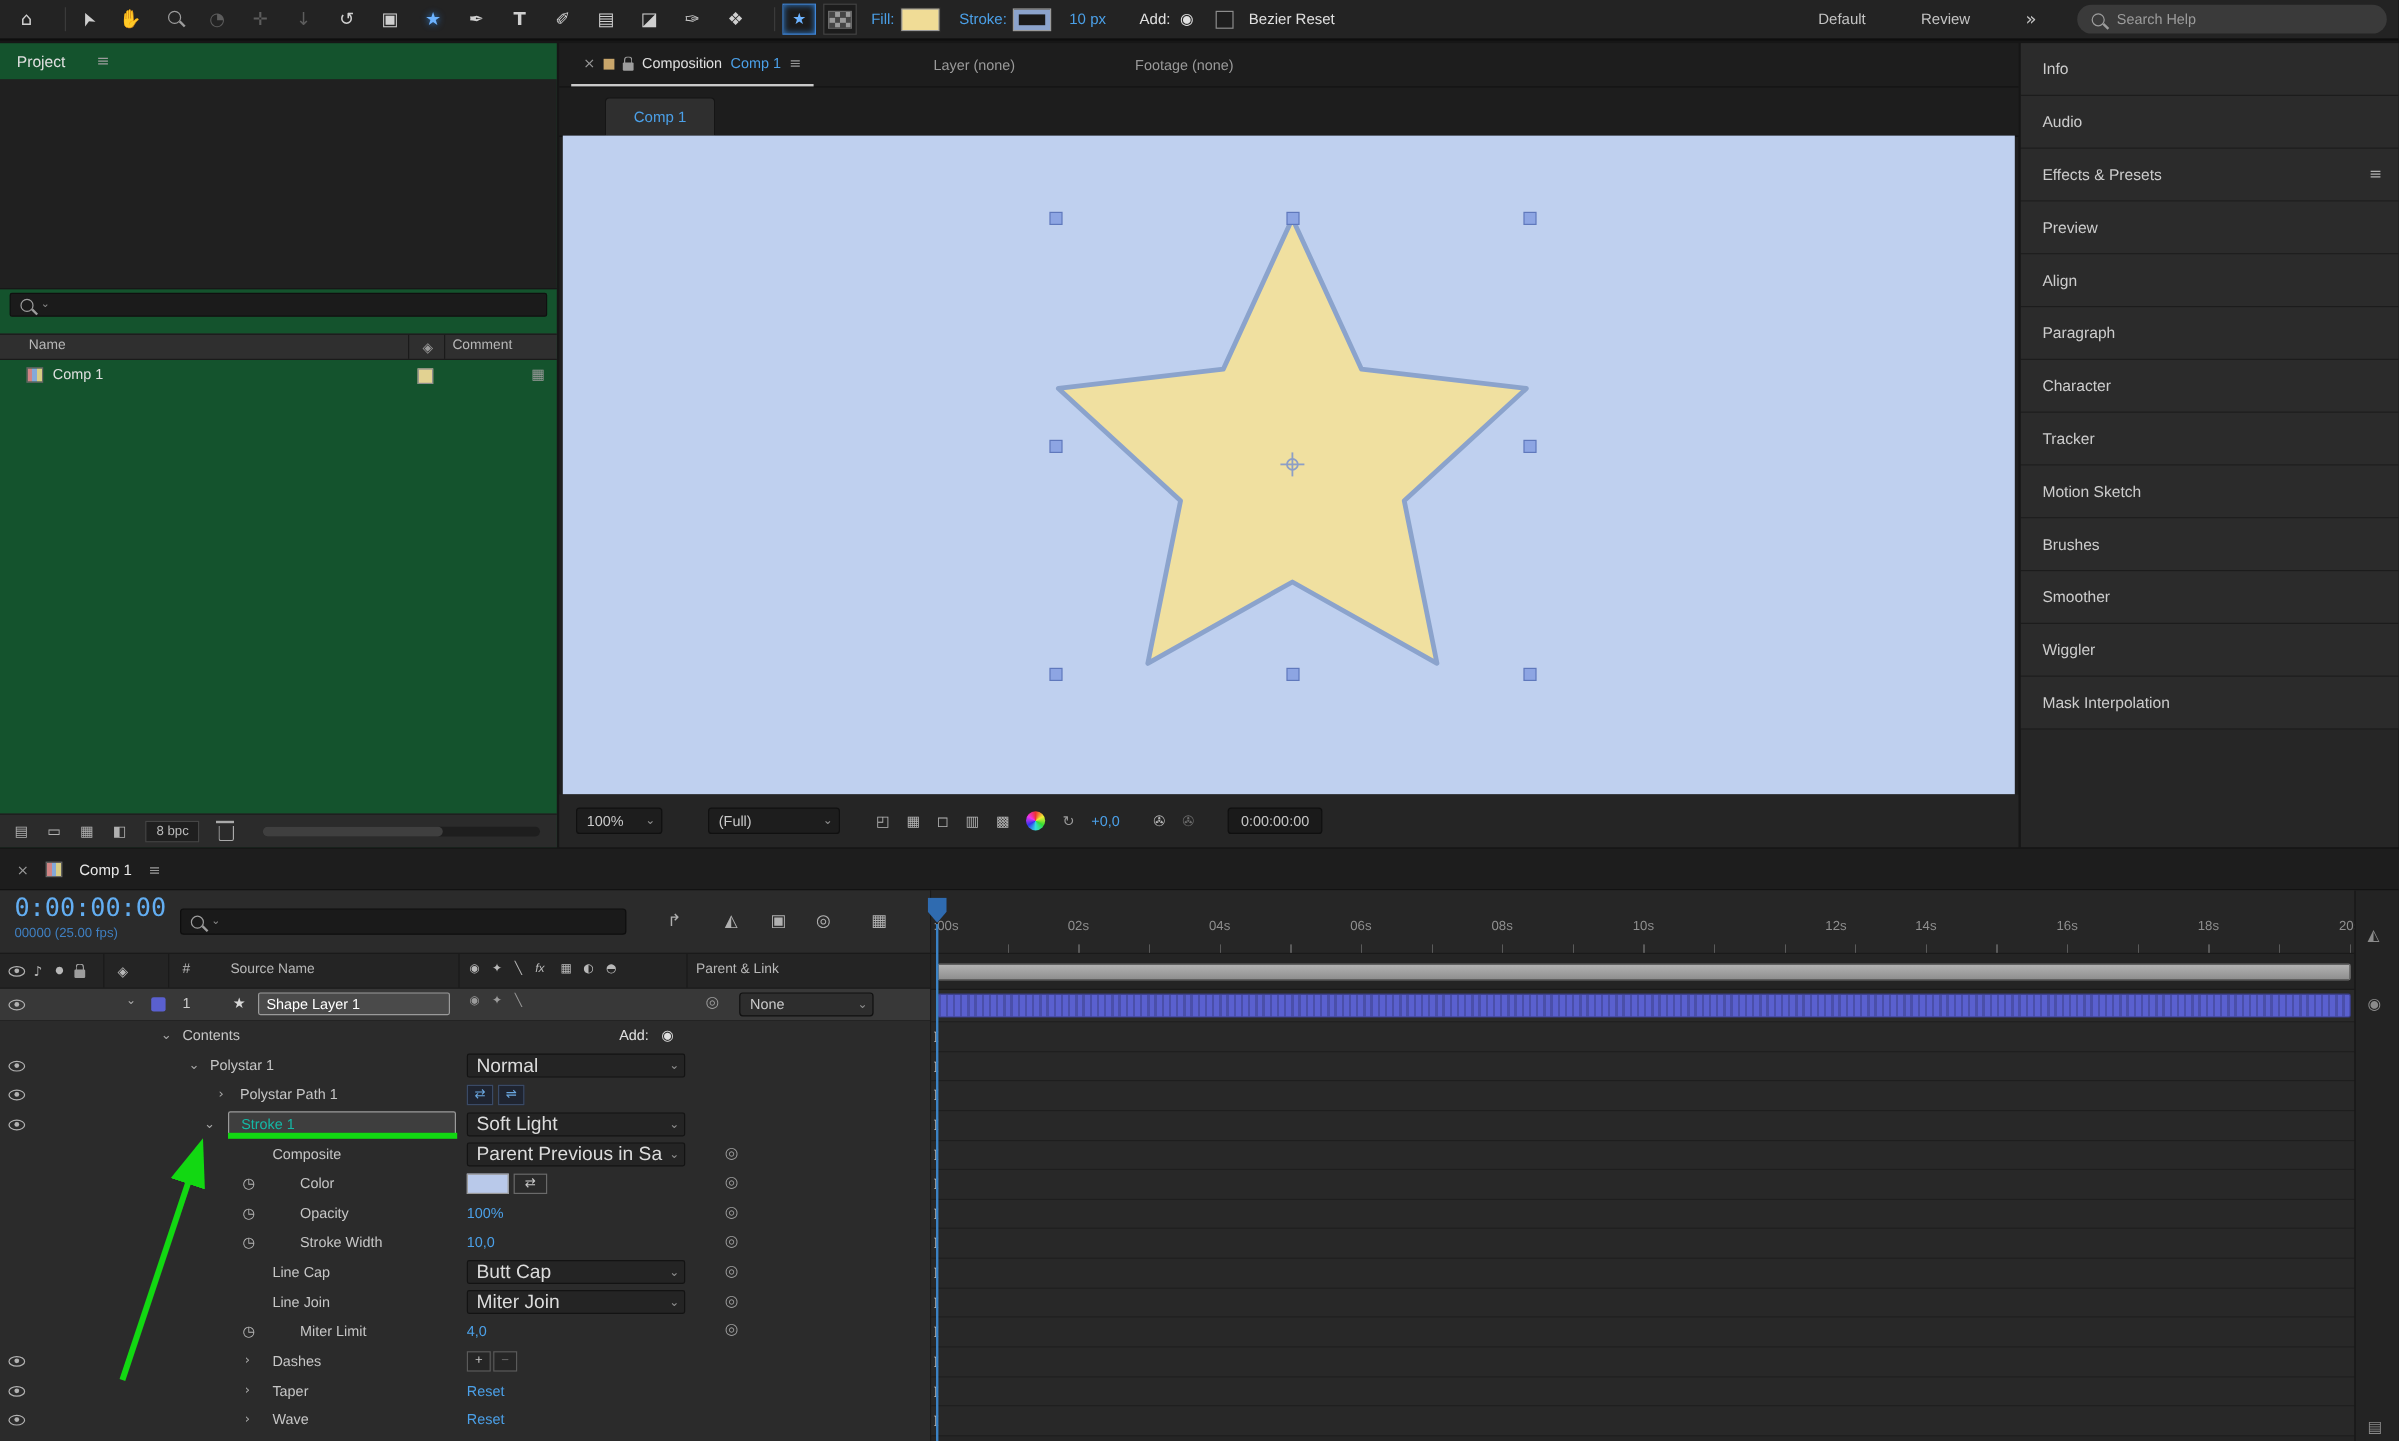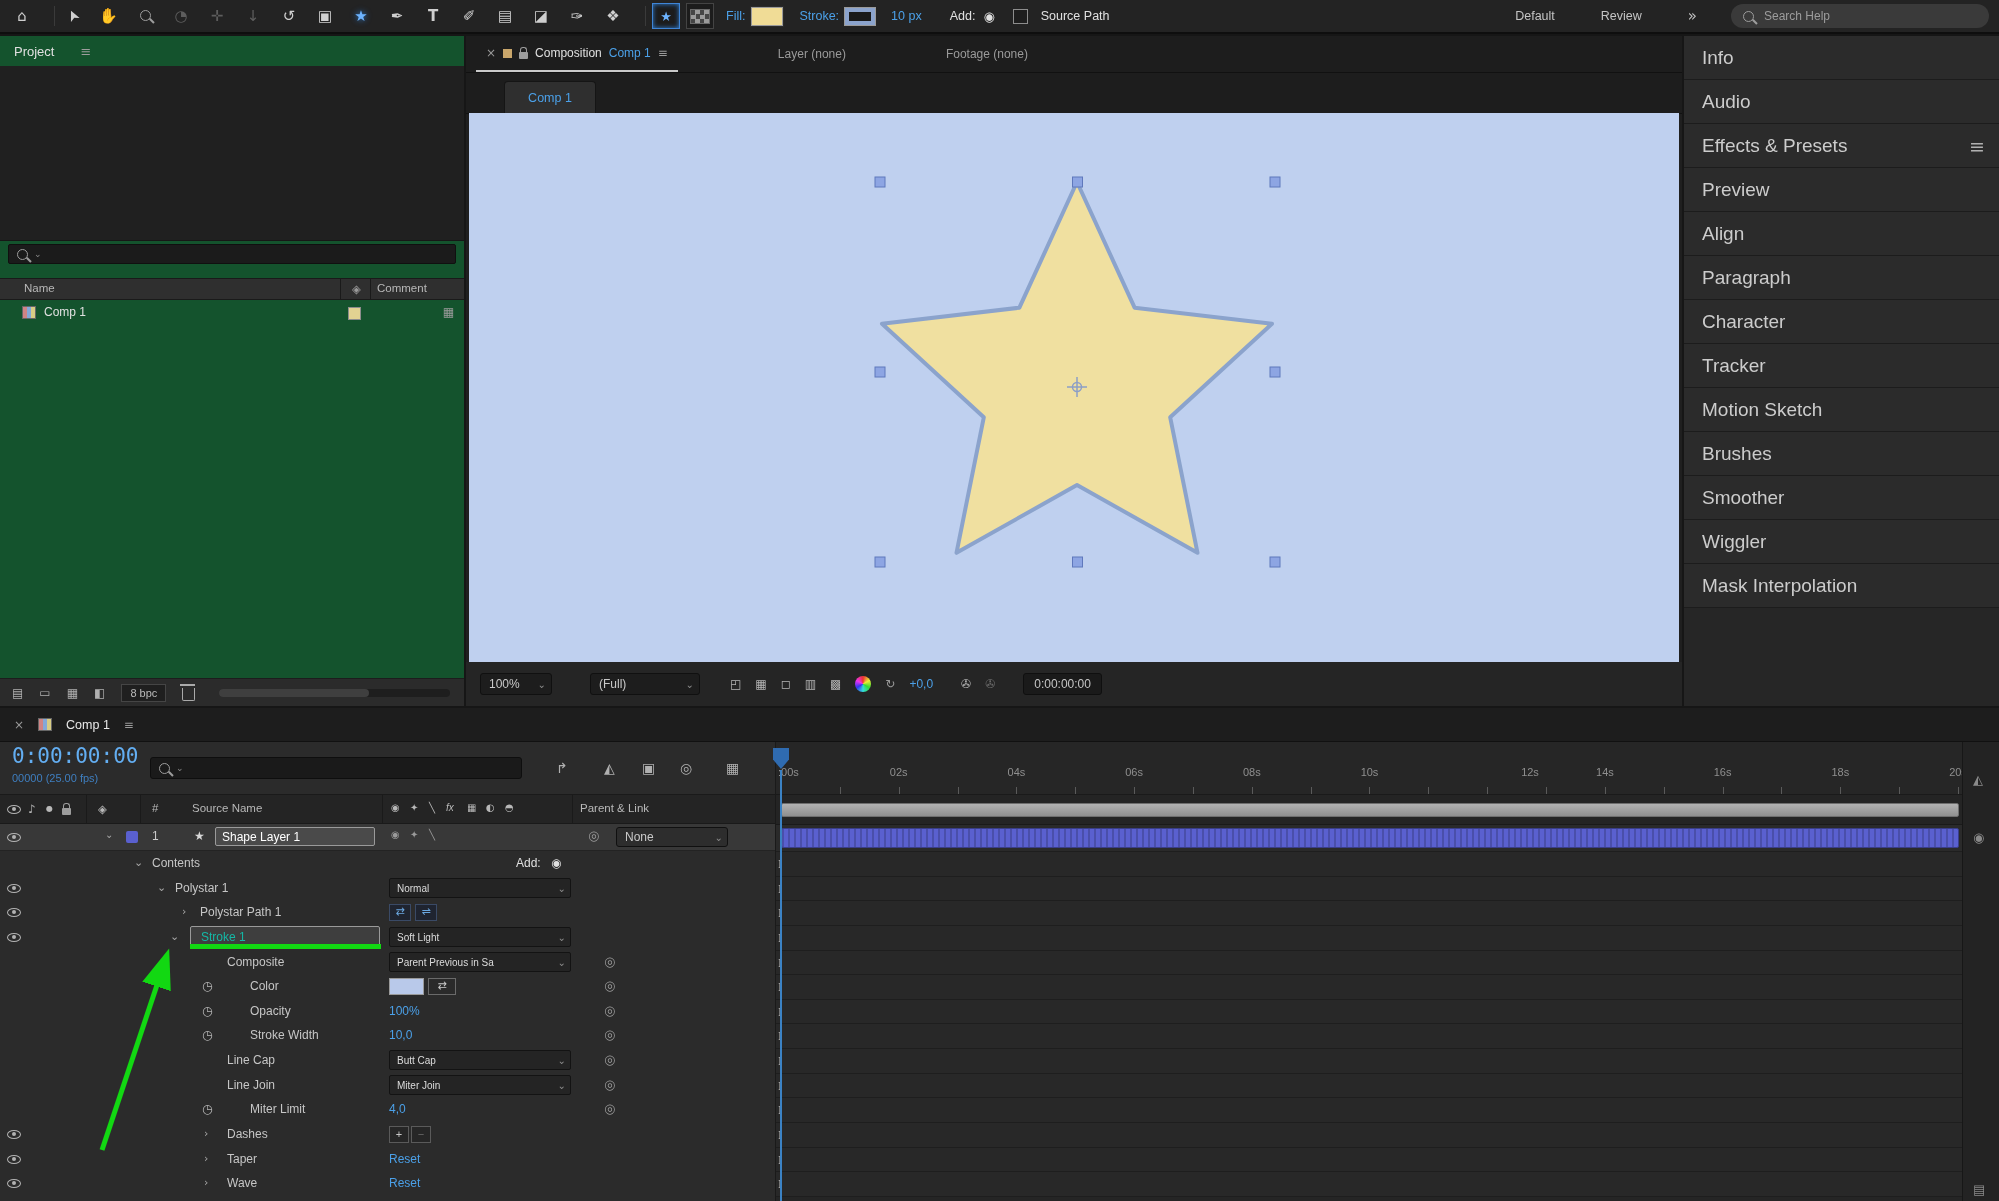--- a/index.html
+++ b/index.html
@@ -76,21 +76,21 @@
   .star{fill:var(--star-fill);stroke:var(--star-stroke);stroke-width:4;stroke-linejoin:round;}
   .handle{fill:#8da5e3;stroke:#5f78bc;stroke-width:1;}
   .anchor{stroke:#8d9fc6;stroke-width:1.5;fill:none;}
   #comp-footer{position:absolute;left:0;top:626px;width:1216px;height:44px;background:#252525;display:flex;align-items:center;gap:14px;padding-left:14px;box-sizing:border-box;color:#b5b5b5;}
   .dd{position:relative;background:#1d1d1d;border:1px solid #101010;border-radius:3px;height:22px;line-height:21px;color:#cacaca;padding:0 18px 0 8px;font-size:12px;box-sizing:border-box;}
   .dd::after{content:"⌄";position:absolute;right:5px;top:0;color:#8d8d8d;font-size:10px;}
   .wheel{width:16px;height:16px;border-radius:50%;background:conic-gradient(#e33,#ee3,#3d3,#3dd,#33e,#e3e,#e33);display:inline-block;}
   .tcbox{background:#1a1a1a;border:1px solid #0f0f0f;border-radius:3px;padding:3px 10px;color:#c6c6c6;font-size:12px;}
 
   
-  .side-item{height:43px;display:flex;align-items:center;padding-left:18px;border-bottom:1px solid #1c1c1c;background:#2b2b2b;color:#cccccc;font-size:19px;position:relative;}
+  .side-item{height:43px;display:flex;align-items:center;padding-left:18px;border-bottom:1px solid #1c1c1c;background:#2b2b2b;color:#cccccc;font-size:13px;position:relative;}
   .side-item .menu{position:absolute;right:14px;color:#b0b0b0;}
 
   
   #timeline-panel{position:absolute;left:0;top:708px;width:1999px;height:493px;background:#2b2b2b;}
   #tl-tabbar{position:absolute;left:0;top:0;width:1999px;height:34px;background:#1d1d1d;border-bottom:1px solid #111;display:flex;align-items:center;gap:14px;padding-left:14px;box-sizing:border-box;color:#9a9a9a;}
   #tl-tabbar .tabname{color:#e8e8e8;font-size:12.5px;}
   #tl-left{position:absolute;left:0;top:34px;width:775px;bottom:0;}
   #tl-controls{position:relative;height:52px;background:#2b2b2b;}
   #tl-timecode{position:absolute;left:12px;top:2px;font-size:21px;color:var(--timecode);}
   #tl-frames{position:absolute;left:12px;top:30px;font-size:11px;color:#3f7fc0;}
@@ -104,21 +104,21 @@
   #layer-name-box{position:absolute;left:215px;top:3px;width:160px;height:19px;background:#4a4a4a;border:1px solid #9a9a9a;border-radius:2px;color:#fff;line-height:18px;padding-left:6px;box-sizing:border-box;}
   .pdrop{position:absolute;background:#2d2d2d;border:1px solid #101010;border-radius:3px;height:20px;line-height:19px;color:#cacaca;padding:0 16px 0 8px;font-size:12px;box-sizing:border-box;}
   .pdrop::after{content:"⌄";position:absolute;right:4px;top:0;color:#8d8d8d;font-size:10px;}
   #tl-rows{position:relative;}
   .prow{position:relative;height:24.64px;}
   .prow .caret{position:absolute;top:5px;color:#a8a8a8;font-size:11px;}
   .prow .lbl{position:absolute;top:5px;color:#c6c6c6;}
   .prow .sw{position:absolute;left:202px;top:5px;color:#b5b5b5;font-size:12px;}
   .prow .val{position:absolute;left:389px;top:5px;}
   .prow .linkw{position:absolute;left:604px;top:4px;color:#9a9a9a;font-size:13px;}
-  .prow .dd2{position:absolute;left:389px;top:2px;width:182px;height:20px;background:#242424;border:1px solid #131313;border-radius:2px;color:#dcdcdc;line-height:19px;padding:0 16px 0 7px;font-size:10px;box-sizing:border-box;overflow:hidden;white-space:nowrap;}
+  .prow .dd2{position:absolute;left:389px;top:2px;width:182px;height:20px;background:#242424;border:1px solid #131313;border-radius:2px;color:#dcdcdc;line-height:19px;padding:0 16px 0 7px;font-size:16px;box-sizing:border-box;overflow:hidden;white-space:nowrap;}
   .dd2::after{content:"⌄";position:absolute;right:4px;top:0;color:#8d8d8d;font-size:10px;}
   #stroke-selbox{position:absolute;left:190px;top:1px;width:190px;height:21px;background:#3e3e3e;border:1px solid #9a9a9a;border-radius:2px;color:#14b8a6;line-height:20px;padding-left:10px;box-sizing:border-box;}
   .mini-box{position:absolute;top:4px;width:18px;height:15px;border:1px solid #5a5a5a;background:#262626;color:#c8c8c8;text-align:center;line-height:14px;font-size:11px;}
   .mini-box.dim{color:#6a6a6a;}
   .pathop{position:absolute;top:4px;width:20px;height:15px;border:1px solid #3a4a66;background:#1f2430;color:#6aa7e0;text-align:center;line-height:14px;font-size:11px;}
   .cswatch{position:absolute;left:389px;top:4px;width:33px;height:15px;background:var(--color-swatch);border:1px solid #9a9a9a;}
   .swapbox{position:absolute;left:428px;top:4px;width:26px;height:15px;border:1px solid #6a6a6a;background:#2a2a2a;color:#c8c8c8;text-align:center;line-height:14px;font-size:11px;}
 
   #tl-right{position:absolute;left:775px;top:34px;right:36px;bottom:0;background:#252525;border-left:1px solid #1a1a1a;}
   #tl-ruler{position:relative;height:52px;background:#262626;border-bottom:1px solid #1a1a1a;}
@@ -176,21 +176,21 @@
       <span class="checker"></span>
     </div>
     <span class="tb-label blue">Fill:</span>
     <span class="swatch-fill"></span>
     <span class="tb-label blue">Stroke:</span>
     <span class="swatch-stroke"></span>
     <span class="tb-label blue">10 px</span>
     <span class="tb-label" style="color:#e0e0e0;margin-left:22px">Add:</span>
     <span class="add-circle icon">◉</span>
     <span class="checkbox"></span>
-    <span class="tb-label" style="color:#e0e0e0">Source Path</span>
+    <span class="tb-label" style="color:#e0e0e0">Bezier Reset</span>
     <div id="workspaces">
       <span>Default</span>
       <span>Review</span>
       <span class="icon" style="font-size:15px">»</span>
     </div>
     <div id="searchhelp">
       <span class="mag"></span>
       <input placeholder="Search Help" style="">
     </div>
   </header>

